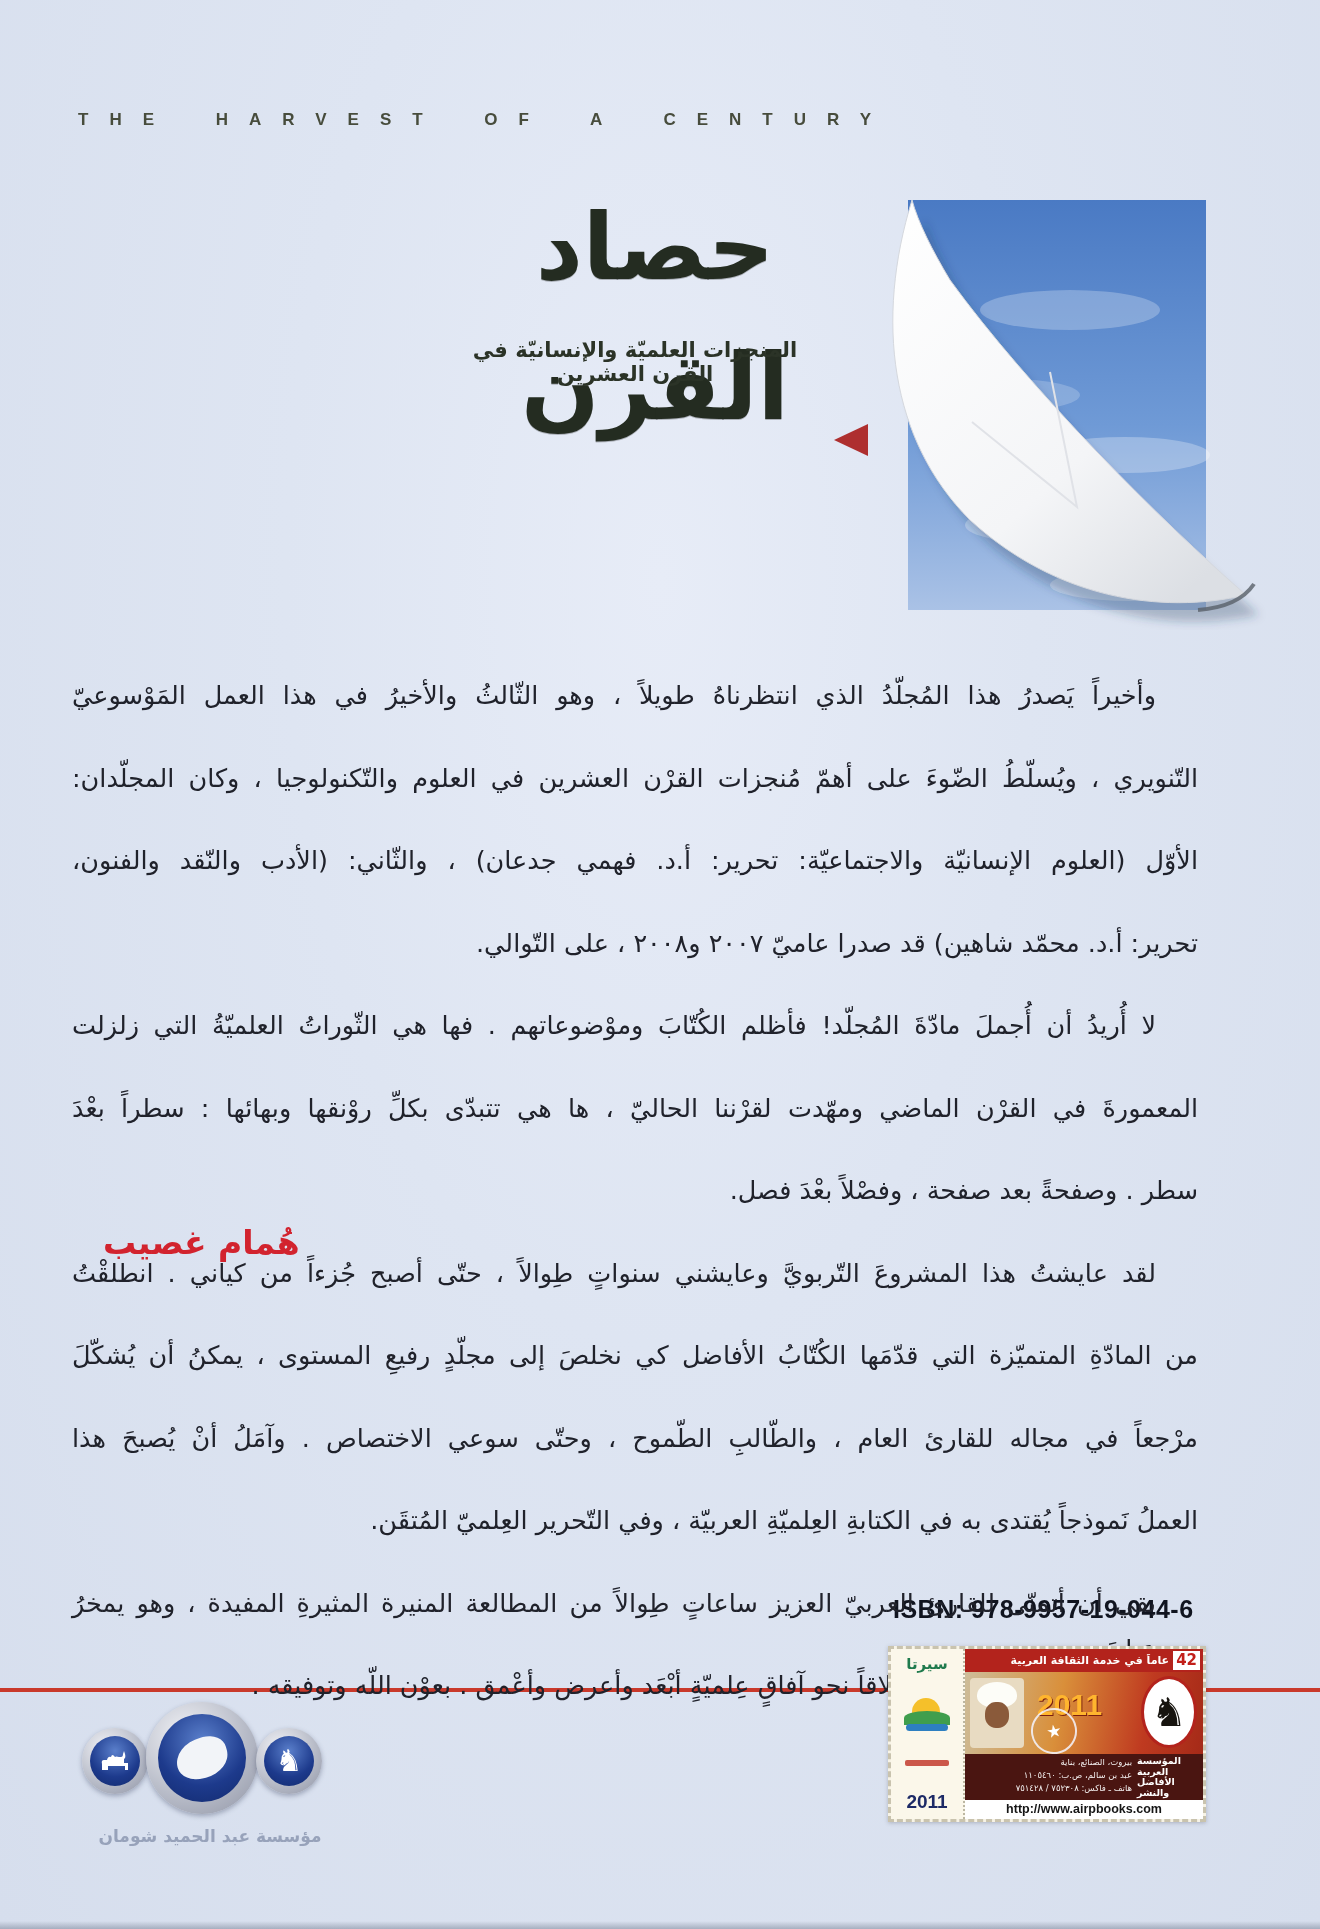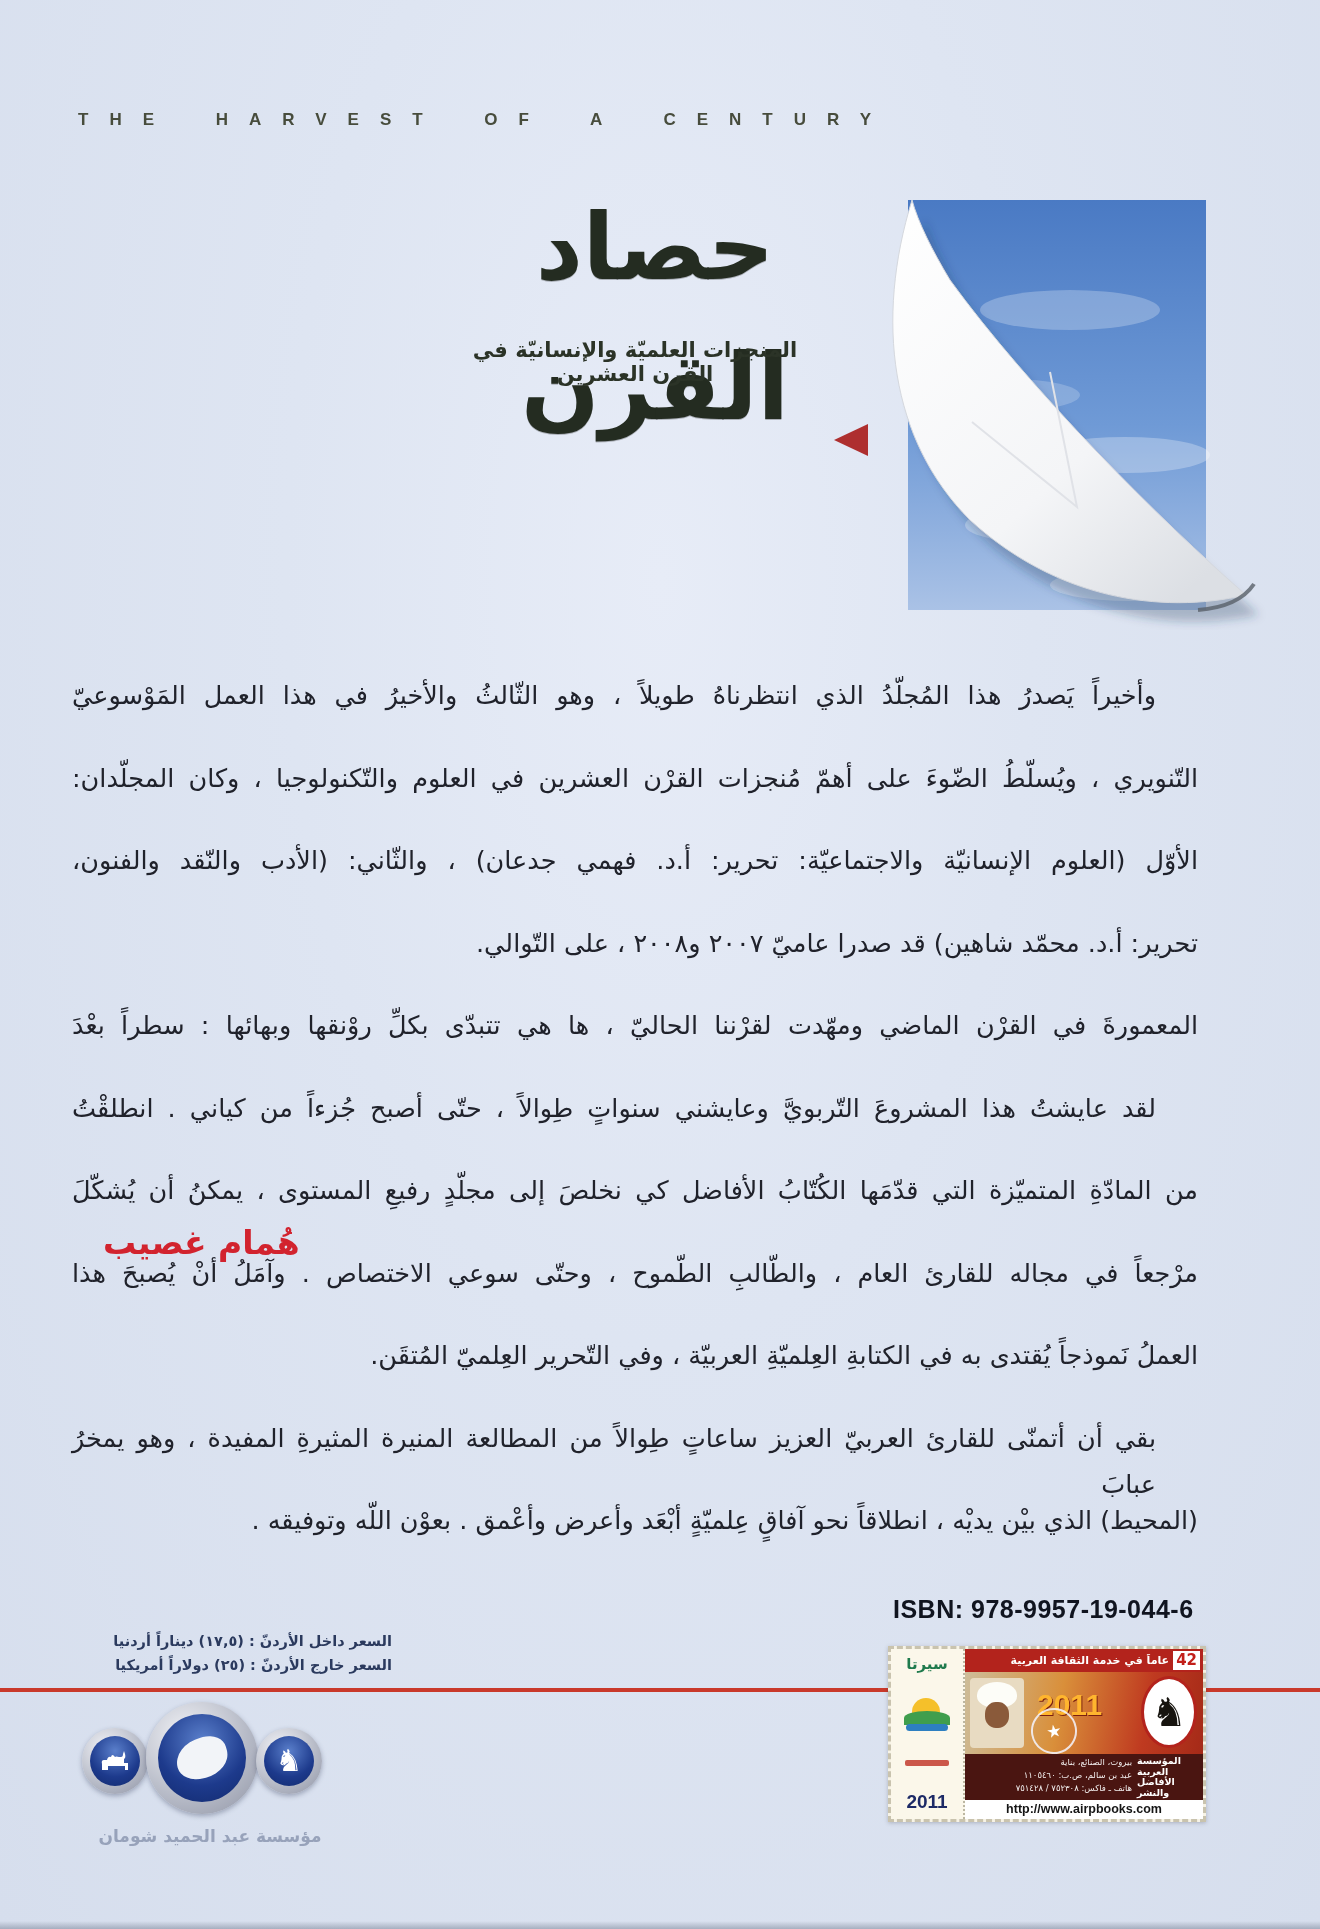--- a/index.html
+++ b/index.html
@@ -162,37 +162,35 @@
   <div class="ar-logo">حصاد القرن</div>
   <div class="ar-sub">المنجزات العلميّة والإنسانيّة في القرن العشرين</div>
 
   <div class="red-tri"></div>
 
   <div class="body-text">
     <div class="ar-line indent">وأخيراً يَصدرُ هذا المُجلّدُ الذي انتظرناهُ طويلاً ، وهو الثّالثُ والأخيرُ في هذا العمل المَوْسوعيّ</div>
     <div class="ar-line">التّنويري ، ويُسلّطُ الضّوءَ على أهمّ مُنجزات القرْن العشرين في العلوم والتّكنولوجيا ، وكان المجلّدان:</div>
     <div class="ar-line">الأوّل (العلوم الإنسانيّة والاجتماعيّة: تحرير: أ.د. فهمي جدعان) ، والثّاني: (الأدب والنّقد والفنون،</div>
     <div class="ar-line end">تحرير: أ.د. محمّد شاهين) قد صدرا عاميّ ٢٠٠٧ و٢٠٠٨ ، على التّوالي.</div>
+    <div class="ar-line indent">لا أُريدُ أن أُجملَ مادّةَ المُجلّد! فأظلم الكُتّابَ وموْضوعاتهم . فها هي الثّوراتُ العلميّةُ التي زلزلت</div>
     <div class="ar-line">المعمورةَ في القرْن الماضي ومهّدت لقرْننا الحاليّ ، ها هي تتبدّى بكلِّ روْنقها وبهائها : سطراً بعْدَ</div>
+    <div class="ar-line end">سطر . وصفحةً بعد صفحة ، وفصْلاً بعْدَ فصل.</div>
     <div class="ar-line indent">لقد عايشتُ هذا المشروعَ التّربويَّ وعايشني سنواتٍ طِوالاً ، حتّى أصبح جُزءاً من كياني . انطلقْتُ</div>
     <div class="ar-line">من المادّةِ المتميّزة التي قدّمَها الكُتّابُ الأفاضل كي نخلصَ إلى مجلّدٍ رفيعِ المستوى ، يمكنُ أن يُشكّلَ</div>
     <div class="ar-line">مرْجعاً في مجاله للقارئ العام ، والطّالبِ الطّموح ، وحتّى سوعي الاختصاص . وآمَلُ أنْ يُصبحَ هذا</div>
     <div class="ar-line end">العملُ نَموذجاً يُقتدى به في الكتابةِ العِلميّةِ العربيّة ، وفي التّحرير العِلميّ المُتقَن.</div>
     <div class="ar-line indent">بقي أن أتمنّى للقارئ العربيّ العزيز ساعاتٍ طِوالاً من المطالعة المنيرة المثيرةِ المفيدة ، وهو يمخرُ عبابَ</div>
     <div class="ar-line end">(المحيط) الذي بيْن يديْه ، انطلاقاً نحو آفاقٍ عِلميّةٍ أبْعَد وأعرض وأعْمق . بعوْن اللّه وتوفيقه .</div>
   </div>
 
   <div class="signature">هُمام غصيب</div>
 
   <div class="isbn">ISBN: 978-9957-19-044-6</div>
 
-  <div class="prices">
-    <div>السعر داخل الأردنّ : (١٧,٥) ديناراً أردنيا</div>
-    <div>السعر خارج الأردنّ : (٢٥) دولاراً أمريكيا</div>
-  </div>
 
   <div class="red-line"></div>
 
   <div class="stamp">
     <div class="stamp-left">
       <div class="serta">سيرتا</div>
       <div class="sun-art">
         <div class="sun"></div>
         <div class="hill"></div>
         <div class="wave"></div>

